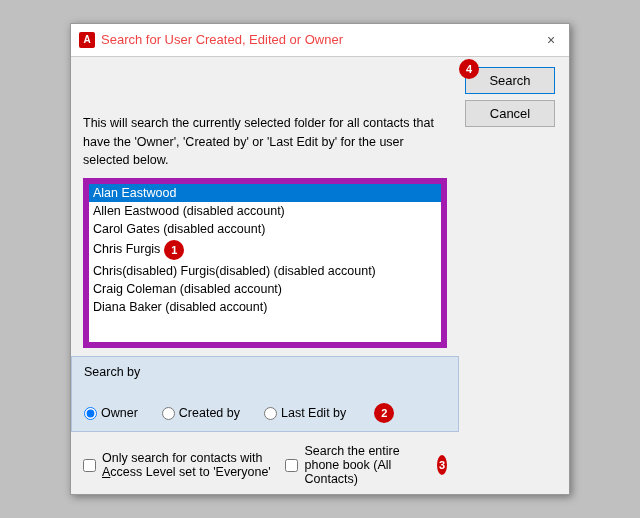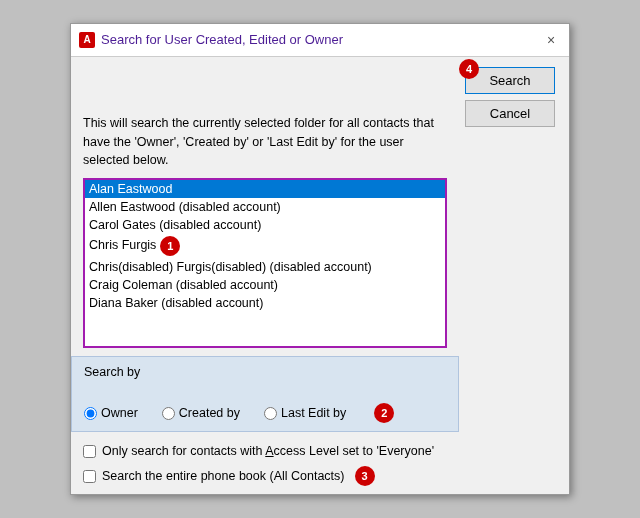--- a/index.html
+++ b/index.html
@@ -42,21 +42,21 @@
       align-items: center;
       justify-content: center;
       color: white;
       font-weight: bold;
       font-size: 10px;
       border-radius: 2px;
     }
     .title-text {
       font-size: 13px;
       font-weight: normal;
-      color: #4c1d95;
+      color: #ef4444;
     }
     .close-btn {
       width: 20px;
       height: 20px;
       background: none;
       border: none;
       cursor: pointer;
       font-size: 14px;
       color: #555;
       display: flex;
@@ -74,21 +74,21 @@
       flex-direction: column;
       gap: 8px;
       margin-top: 45px;
     }
     .description {
       font-size: 12.5px;
       line-height: 1.5;
       color: #000;
     }
     .user-list {
-      border: 2px solid #a21caf;
+      border: 6px solid #a21caf;
       background: #fff;
       height: 170px;
       overflow-y: scroll;
       flex-shrink: 0;
     }
     .user-list-item {
       padding: 2px 4px;
       cursor: pointer;
       font-size: 12.5px;
       color: #000;
@@ -119,21 +119,20 @@
       gap: 4px;
       cursor: pointer;
       font-size: 12.5px;
     }
     .radio-item input[type="radio"] {
       margin: 0;
       cursor: pointer;
     }
     .checkboxes-section {
       display: flex;
-      flex-direction: column;
       gap: 8px;
       padding-top: 4px;
     }
     .checkbox-item {
       display: flex;
       align-items: center;
       gap: 6px;
       cursor: pointer;
       font-size: 12.5px;
     }

